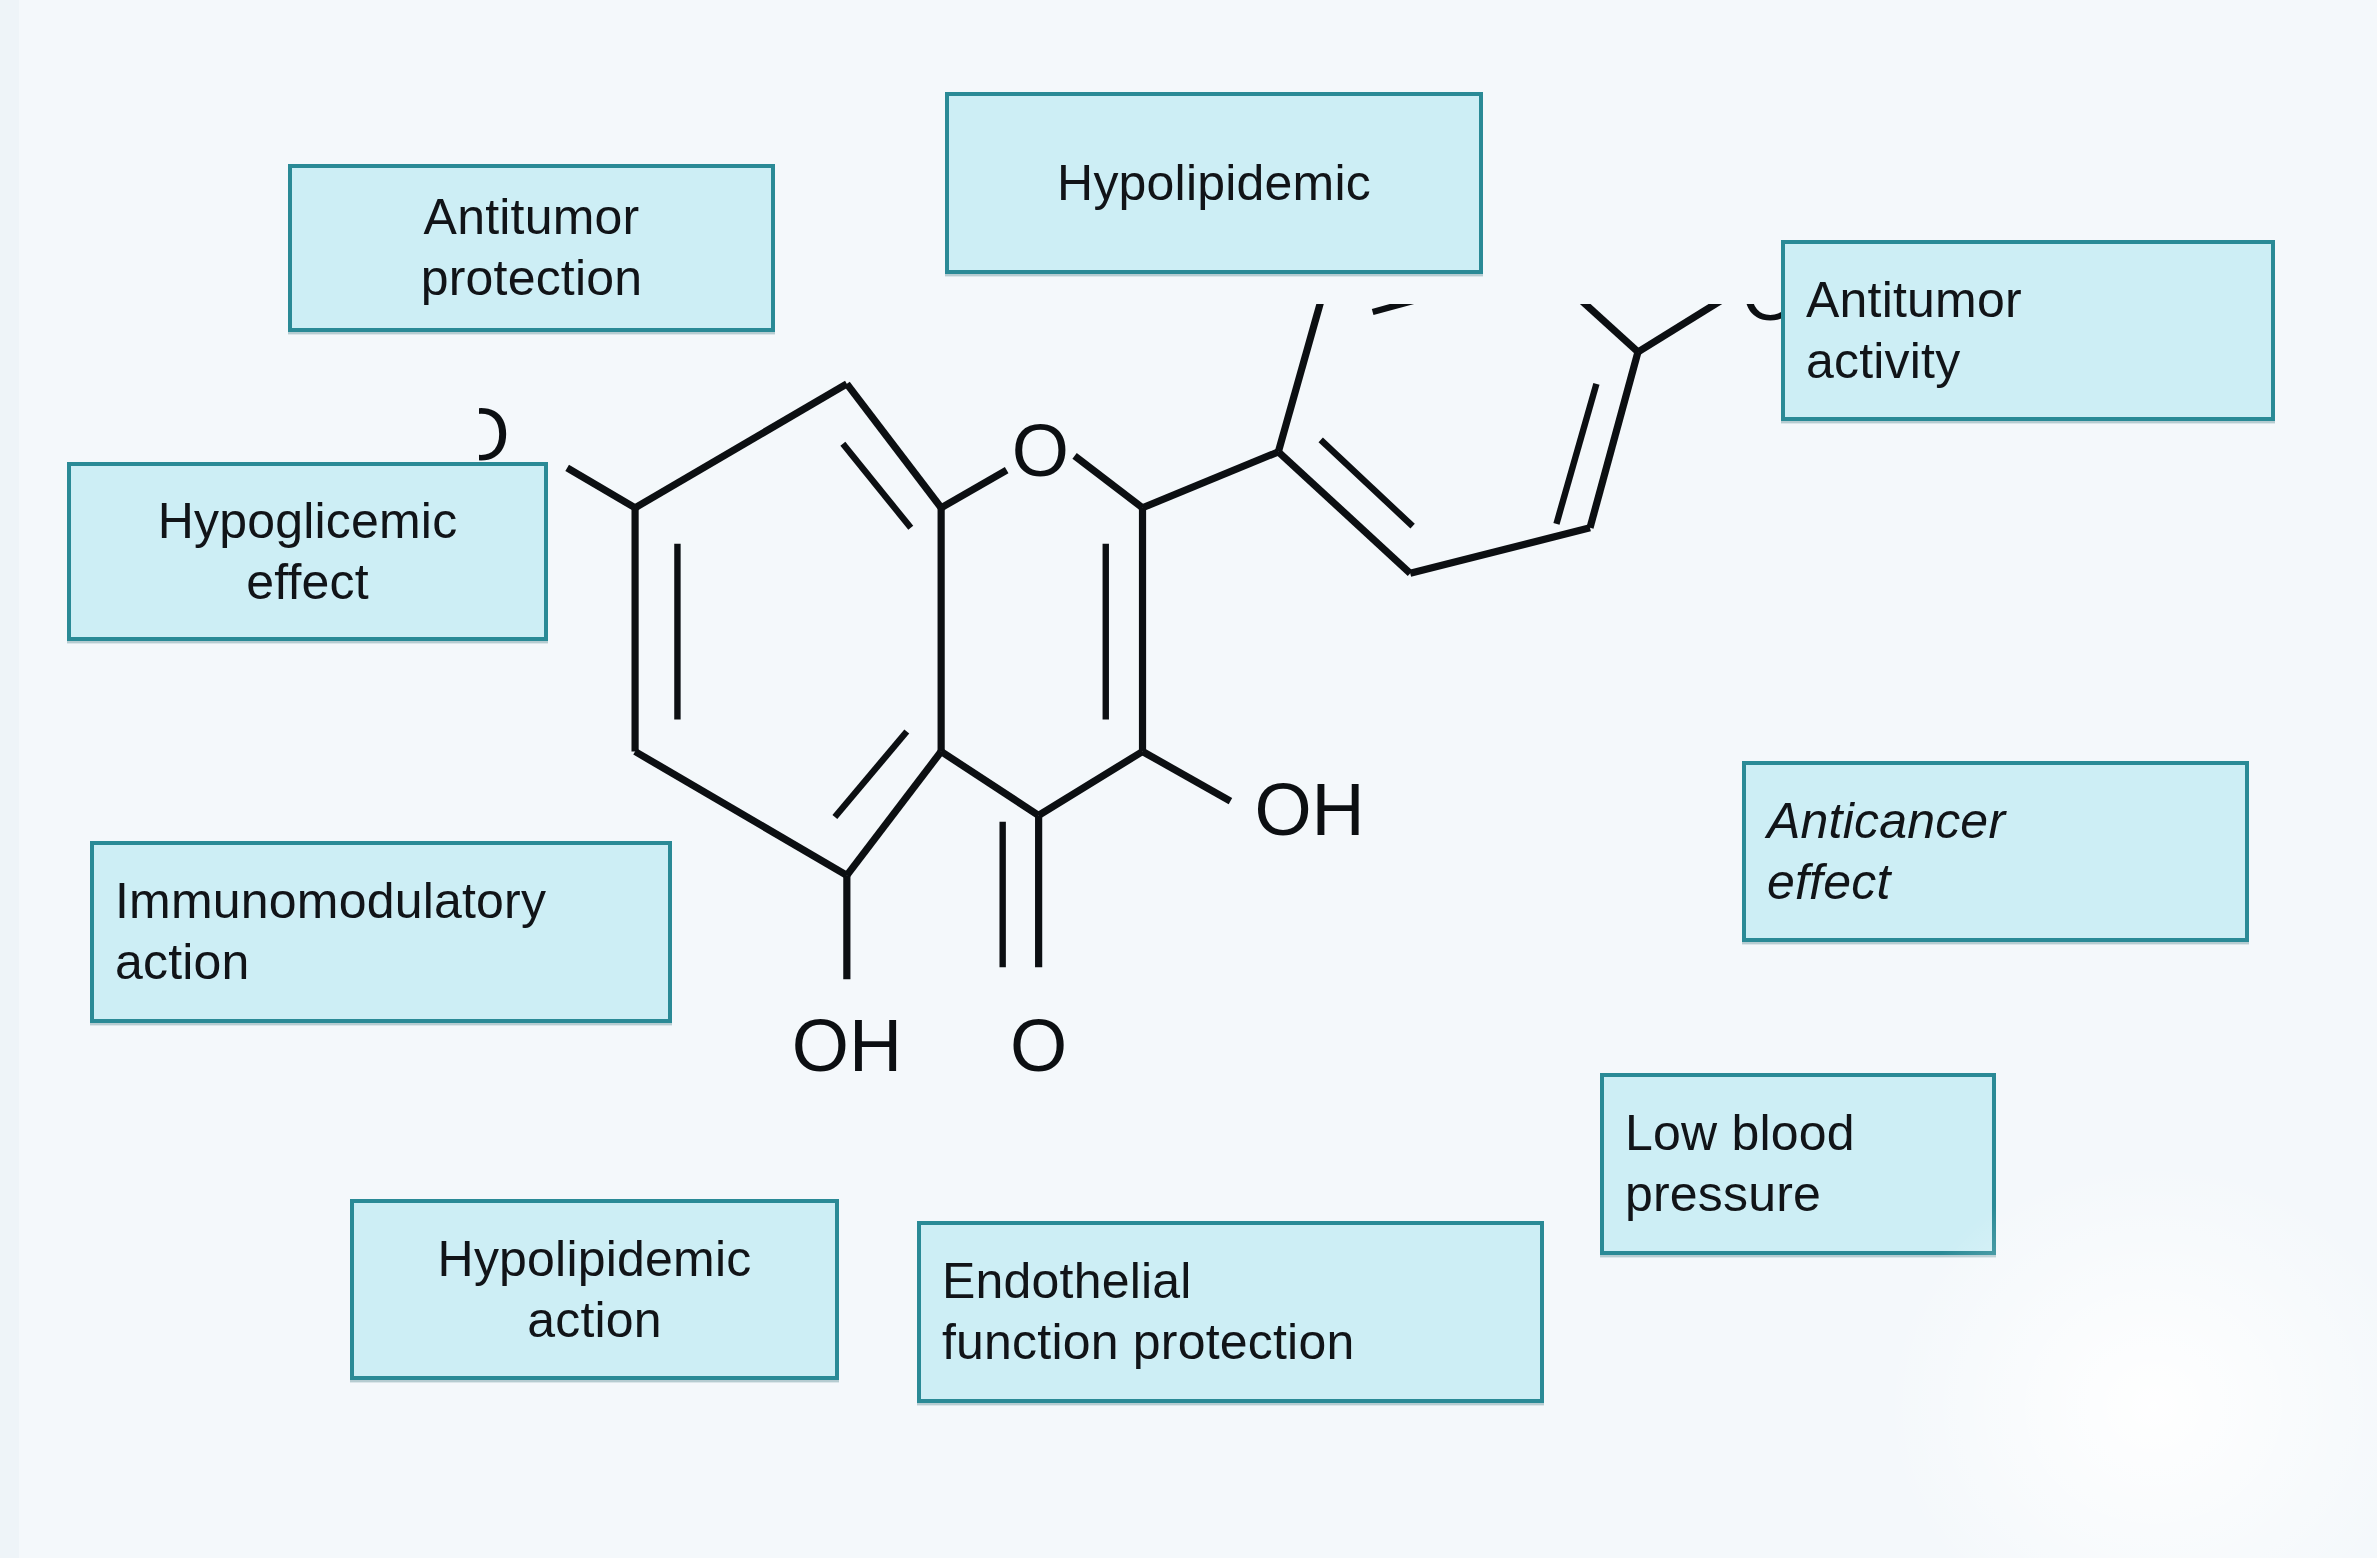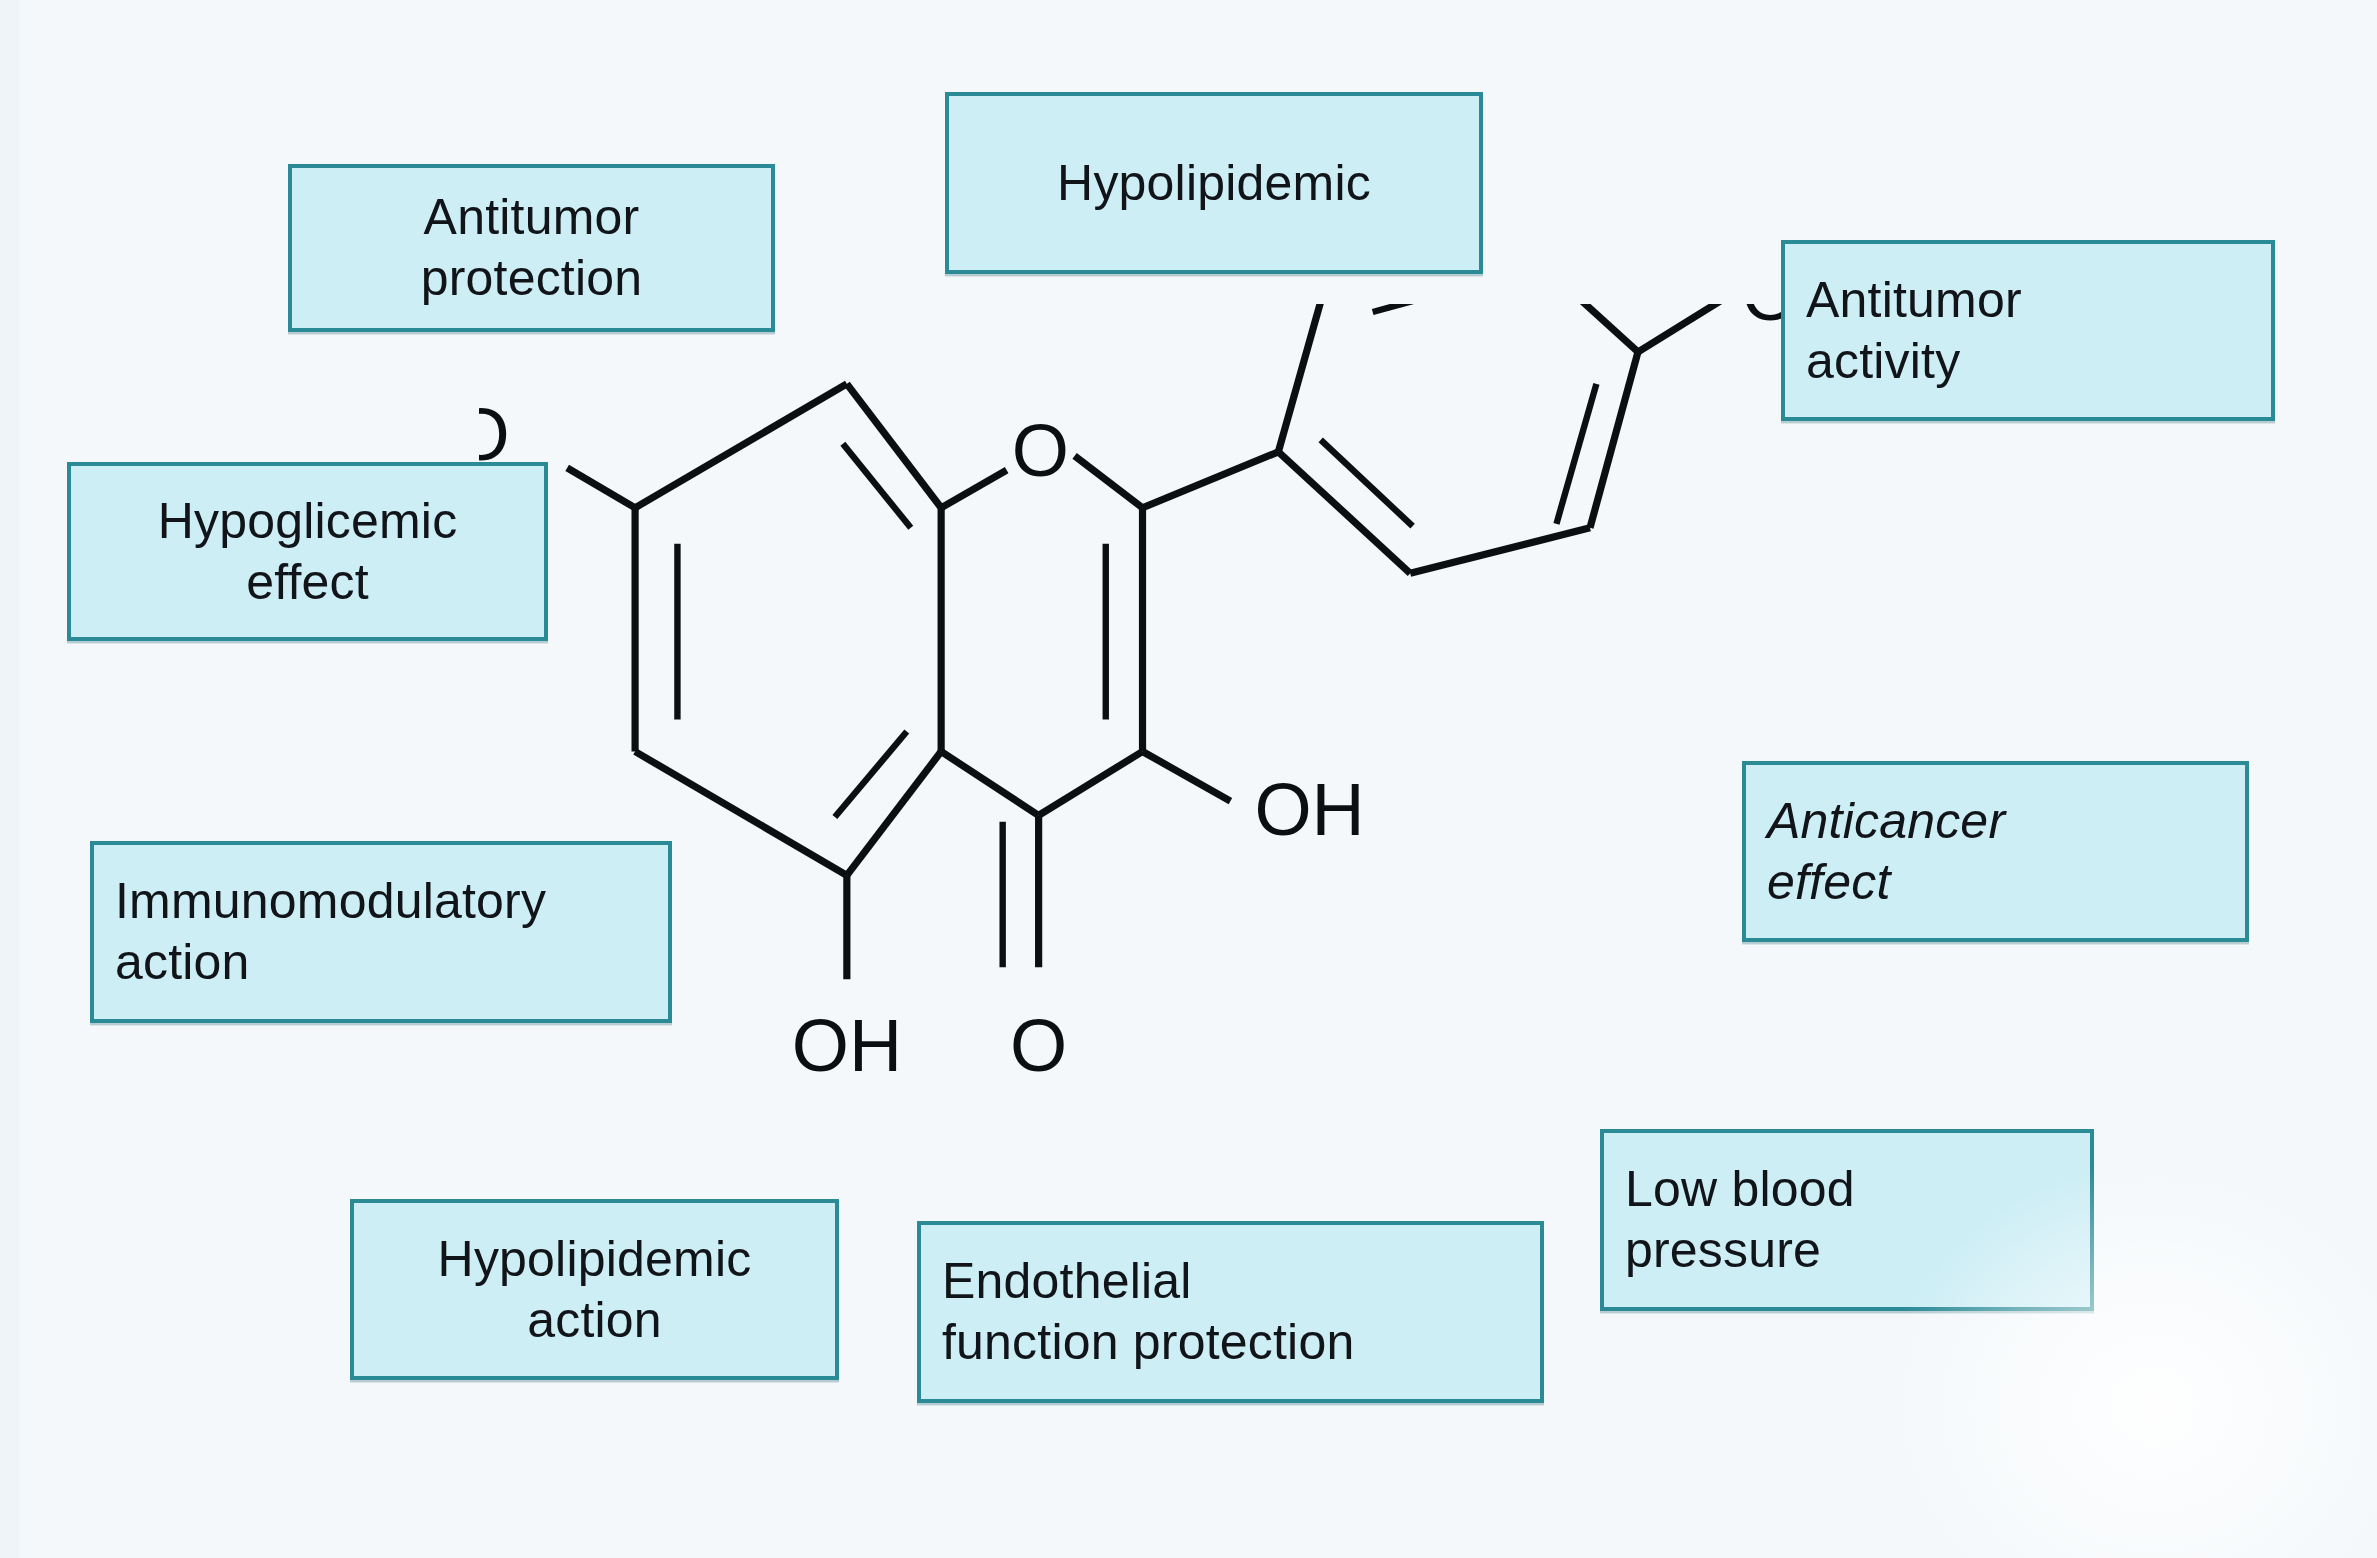--- a/index.html
+++ b/index.html
@@ -154,21 +154,21 @@
 
   <div class="label-box align-center" style="left:67px; top:462px; width:481px; height:179px;">Hypoglicemic
 effect</div>
 
   <div class="label-box align-left" style="left:90px; top:841px; width:582px; height:182px;">Immunomodulatory
 action</div>
 
   <div class="label-box align-left" style="left:1742px; top:761px; width:507px; height:181px;font-style:italic;">Anticancer
 effect</div>
 
-  <div class="label-box align-left" style="left:1600px; top:1129px; width:494px; height:182px;">Low blood
+  <div class="label-box align-left" style="left:1600px; top:1073px; width:396px; height:182px;">Low blood
 pressure</div>
 
   <div class="label-box align-center" style="left:350px; top:1199px; width:489px; height:181px;">Hypolipidemic
 action</div>
 
   <div class="label-box align-left" style="left:917px; top:1221px; width:627px; height:182px;">Endothelial
 function protection</div>
 
   <div id="watermark"></div>
 </div>

